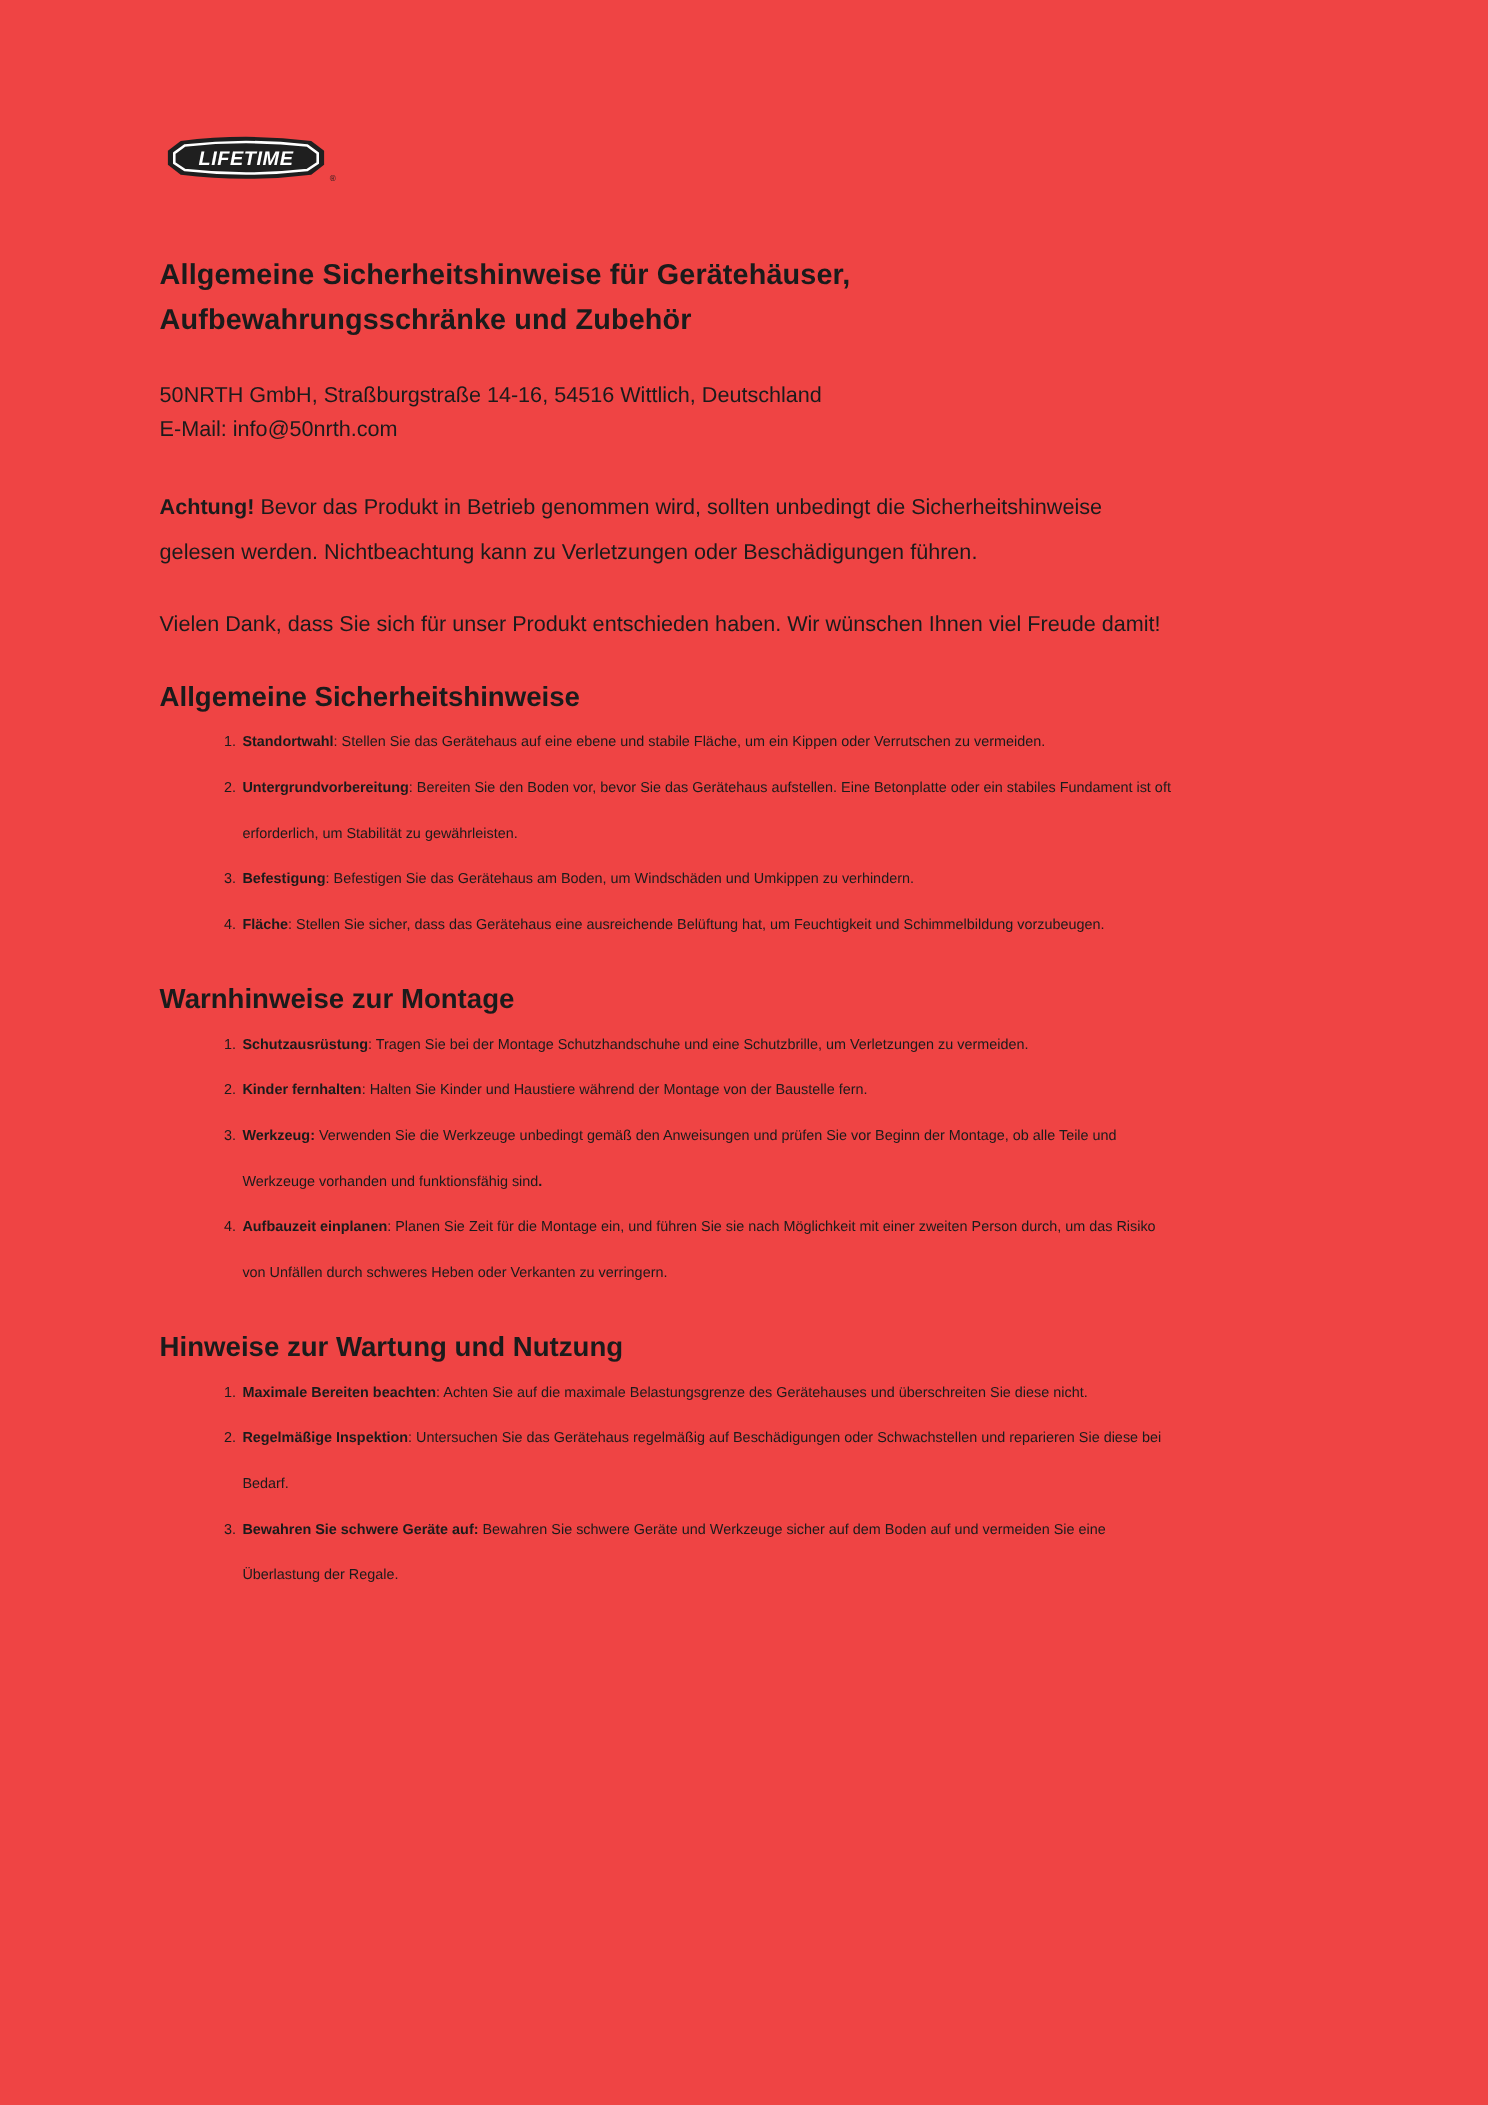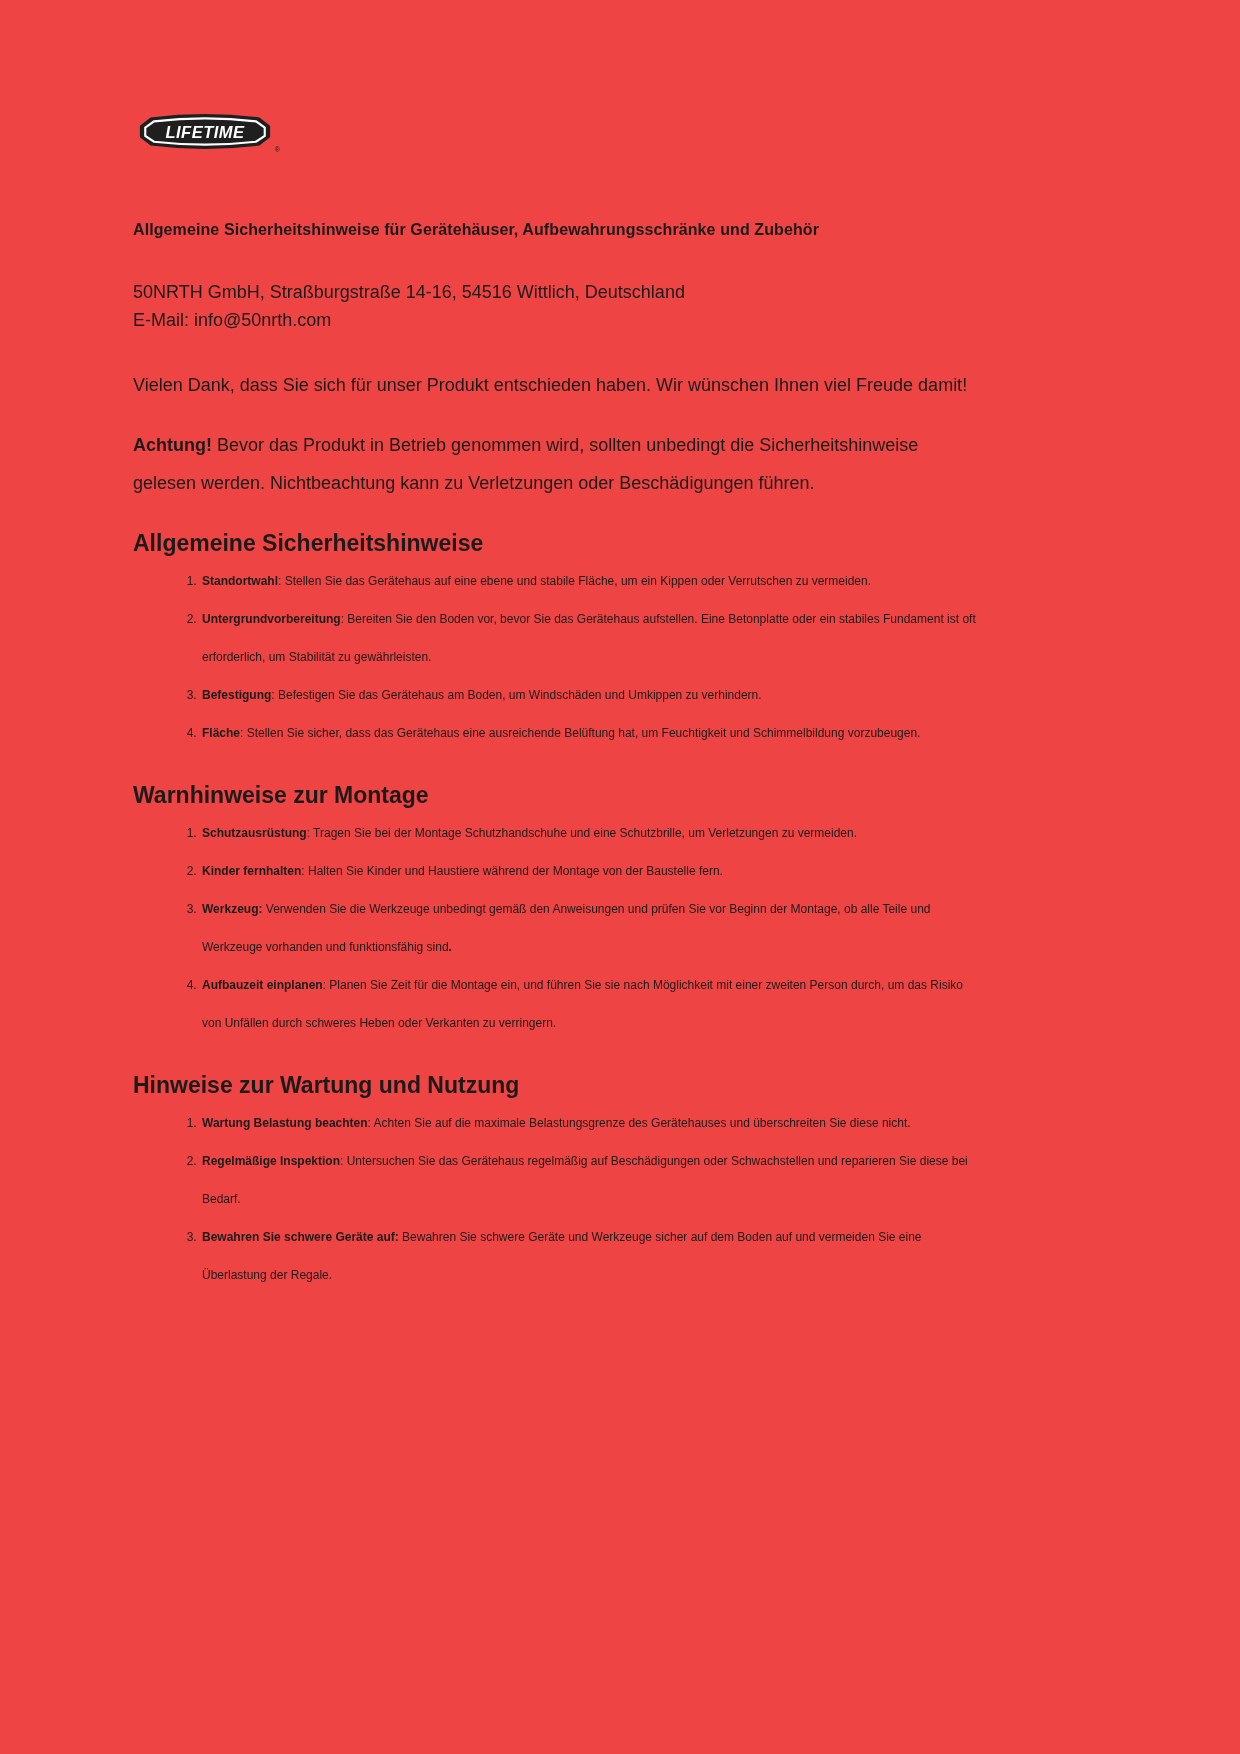--- a/index.html
+++ b/index.html
@@ -29,21 +29,21 @@
   }
   .logo-wrap svg { display: block; }
   .reg-mark {
     position: absolute;
     right: -7px;
     bottom: 0px;
     font-size: 7px;
     color: #1b1b1b;
   }
   h1.doc-title {
-    font-size: 16px;
+    font-size: 24px;
     line-height: 37px;
     font-weight: bold;
     margin: 58px 0 30px 0;
     letter-spacing: 0.1px;
   }
   .contact {
     font-size: 18px;
     line-height: 28px;
     margin: 0 0 32px 0;
   }
@@ -84,40 +84,40 @@
     <span class="reg-mark">®</span>
   </div>
 
   <h1 class="doc-title">Allgemeine Sicherheitshinweise für Gerätehäuser, Aufbewahrungsschränke und Zubehör</h1>
 
   <div class="contact">
     <div>50NRTH GmbH, Straßburgstraße 14-16, 54516 Wittlich, Deutschland</div>
     <div>E-Mail: info@50nrth.com</div>
   </div>
 
+  <p class="body-par"><strong>Achtung!</strong><span> Bevor das Produkt in Betrieb genommen wird, sollten unbedingt die Sicherheitshinweise gelesen werden. Nichtbeachtung kann zu Verletzungen oder Beschädigungen führen.</span></p>
+
   <p class="body-par">Vielen Dank, dass Sie sich für unser Produkt entschieden haben. Wir wünschen Ihnen viel Freude damit!</p>
-
-  <p class="body-par"><strong>Achtung!</strong><span> Bevor das Produkt in Betrieb genommen wird, sollten unbedingt die Sicherheitshinweise gelesen werden. Nichtbeachtung kann zu Verletzungen oder Beschädigungen führen.</span></p>
 
   <h2 class="sec-heading">Allgemeine Sicherheitshinweise</h2>
   <ol class="sec-list">
     <li><strong>Standortwahl</strong><span>: Stellen Sie das Gerätehaus auf eine ebene und stabile Fläche, um ein Kippen oder Verrutschen zu vermeiden.</span></li>
     <li><strong>Untergrundvorbereitung</strong><span>: Bereiten Sie den Boden vor, bevor Sie das Gerätehaus aufstellen. Eine Betonplatte oder ein stabiles Fundament ist oft erforderlich, um Stabilität zu gewährleisten.</span></li>
     <li><strong>Befestigung</strong><span>: Befestigen Sie das Gerätehaus am Boden, um Windschäden und Umkippen zu verhindern.</span></li>
     <li><strong>Fläche</strong><span>: Stellen Sie sicher, dass das Gerätehaus eine ausreichende Belüftung hat, um Feuchtigkeit und Schimmelbildung vorzubeugen.</span></li>
   </ol>
 
   <h2 class="sec-heading">Warnhinweise zur Montage</h2>
   <ol class="sec-list">
     <li><strong>Schutzausrüstung</strong><span>: Tragen Sie bei der Montage Schutzhandschuhe und eine Schutzbrille, um Verletzungen zu vermeiden.</span></li>
     <li><strong>Kinder fernhalten</strong><span>: Halten Sie Kinder und Haustiere während der Montage von der Baustelle fern.</span></li>
     <li><strong>Werkzeug:</strong><span> Verwenden Sie die Werkzeuge unbedingt gemäß den Anweisungen und prüfen Sie vor Beginn der Montage, ob alle Teile und Werkzeuge vorhanden und funktionsfähig sind</span><strong>.</strong></li>
     <li><strong>Aufbauzeit einplanen</strong><span>: Planen Sie Zeit für die Montage ein, und führen Sie sie nach Möglichkeit mit einer zweiten Person durch, um das Risiko von Unfällen durch schweres Heben oder Verkanten zu verringern.</span></li>
   </ol>
 
   <h2 class="sec-heading">Hinweise zur Wartung und Nutzung</h2>
   <ol class="sec-list">
-    <li><strong>Wartung Belastung beachten</strong><span>: Achten Sie auf die maximale Belastungsgrenze des Gerätehauses und überschreiten Sie diese nicht.</span></li>
+    <li><strong>Maximale Bereiten beachten</strong><span>: Achten Sie auf die maximale Belastungsgrenze des Gerätehauses und überschreiten Sie diese nicht.</span></li>
     <li><strong>Regelmäßige Inspektion</strong><span>: Untersuchen Sie das Gerätehaus regelmäßig auf Beschädigungen oder Schwachstellen und reparieren Sie diese bei Bedarf.</span></li>
     <li><strong>Bewahren Sie schwere Geräte auf:</strong><span> Bewahren Sie schwere Geräte und Werkzeuge sicher auf dem Boden auf und vermeiden Sie eine Überlastung der Regale.</span></li>
   </ol>
 
 </div>
 
 </body></html>

